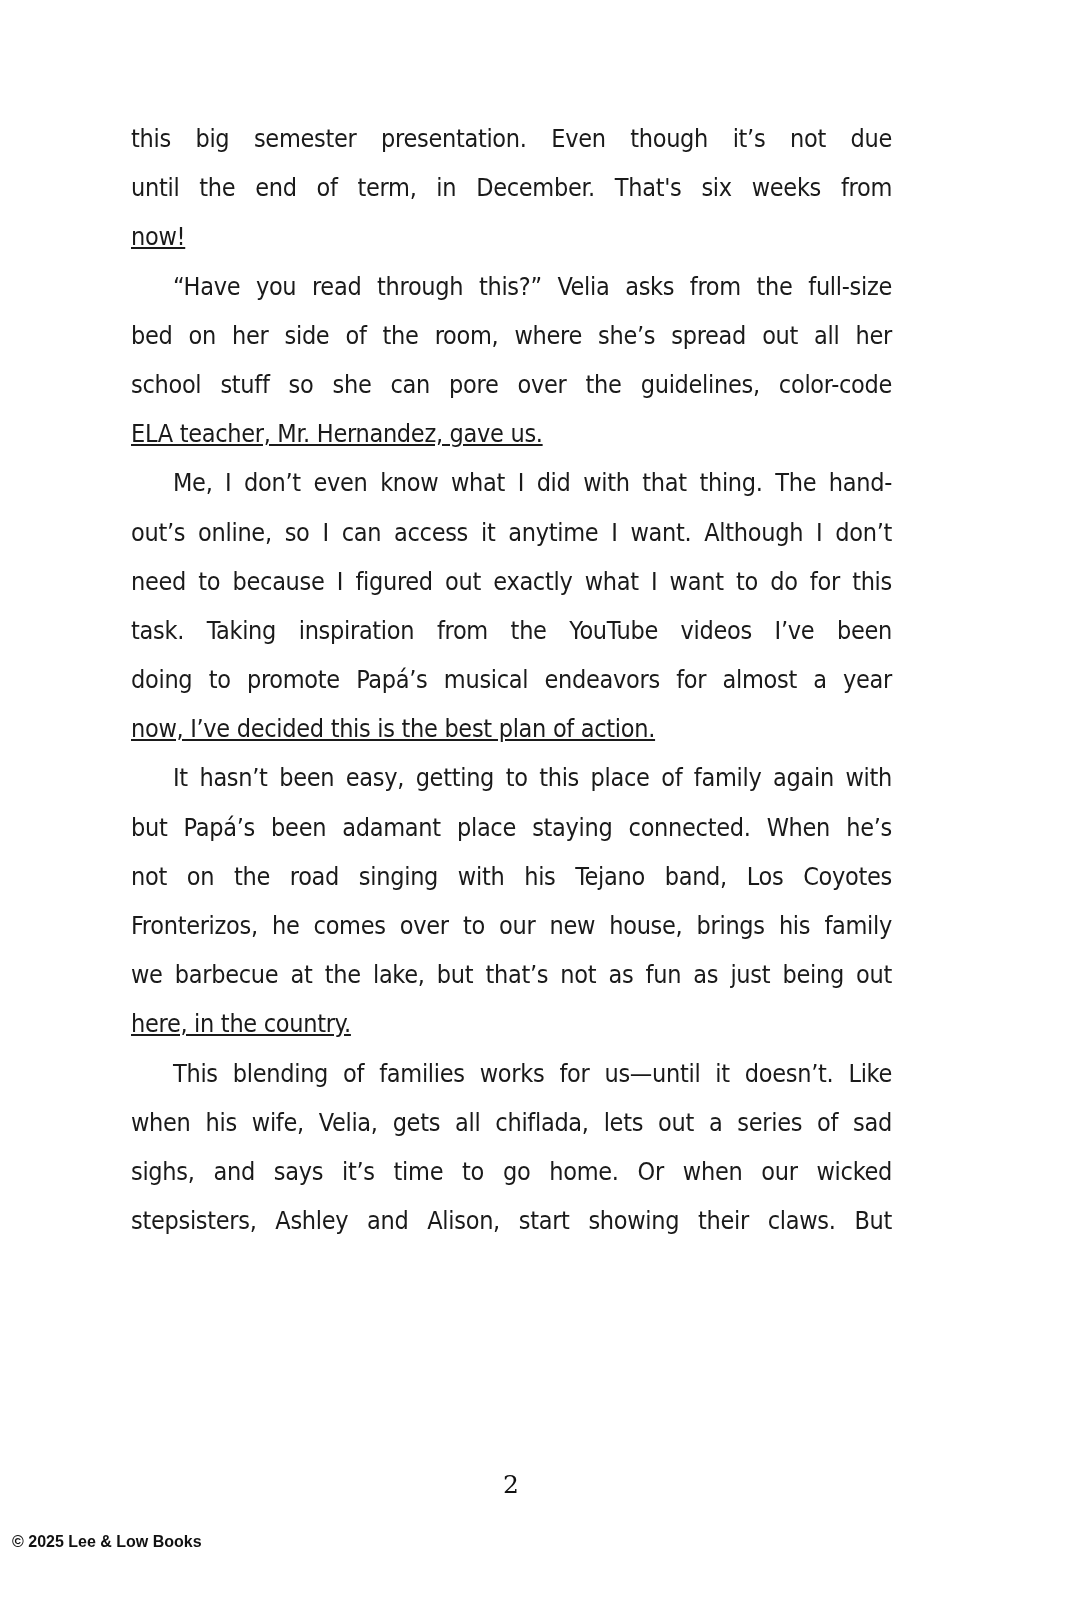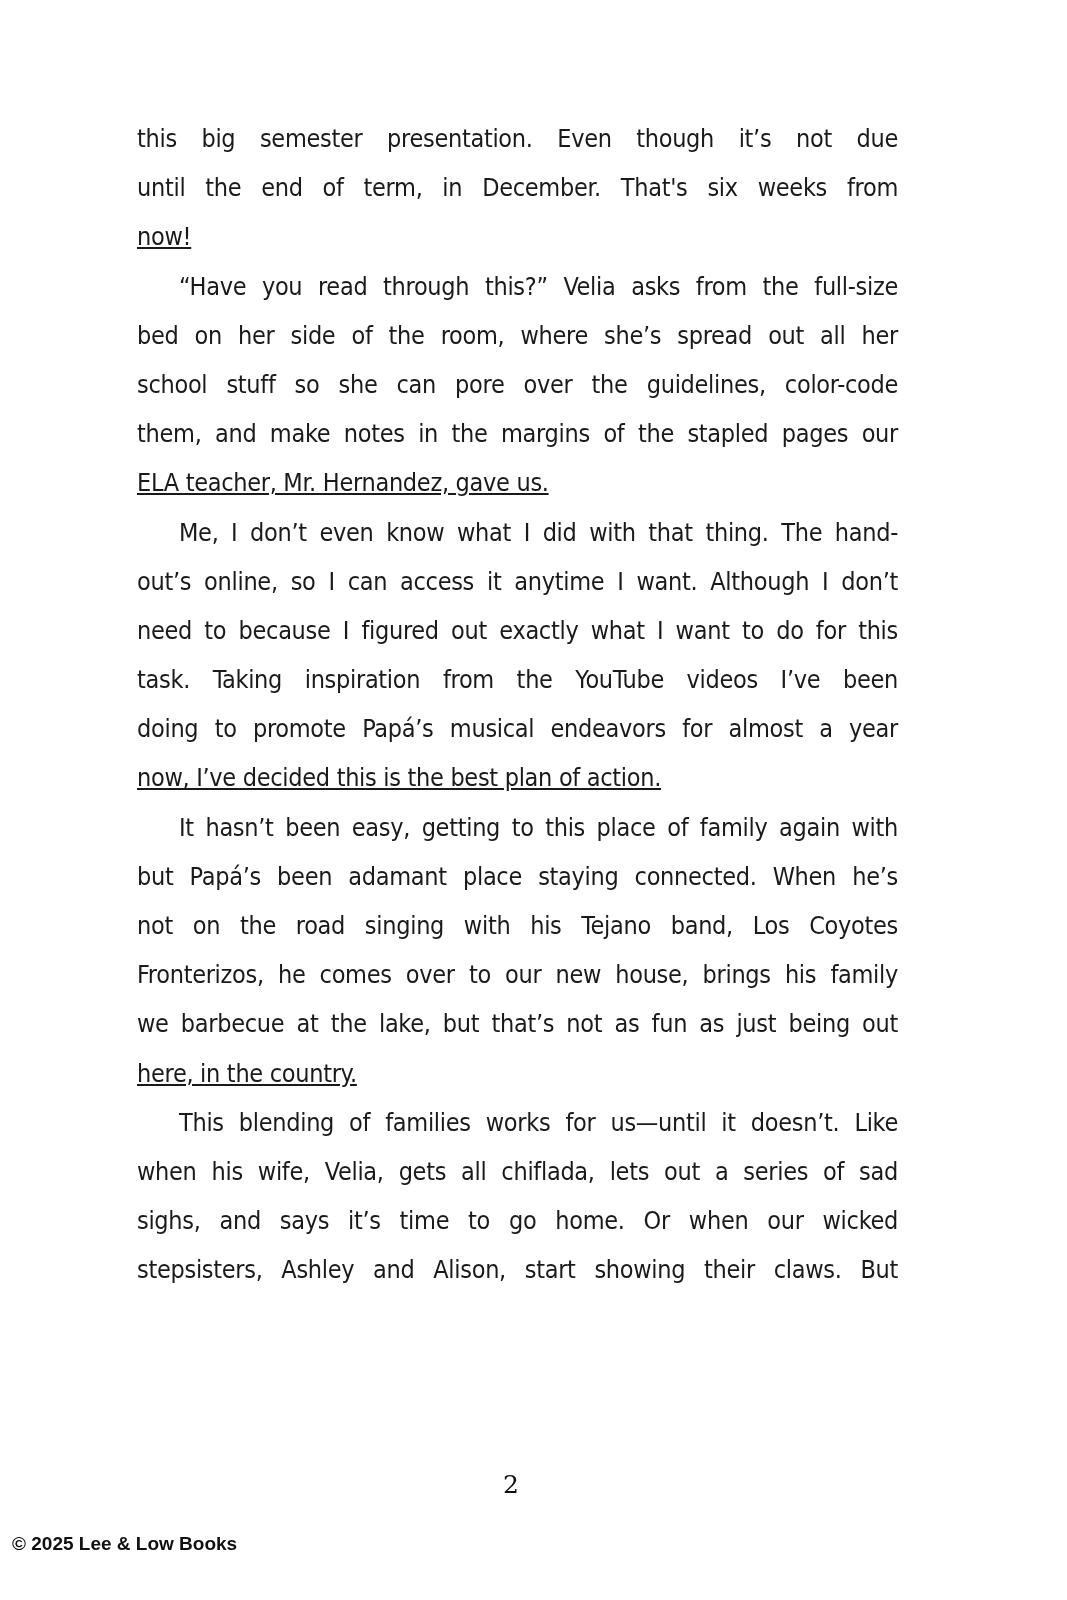--- a/index.html
+++ b/index.html
@@ -1,49 +1,48 @@
 <!DOCTYPE html>
 <html><head>
 <meta charset="utf-8">
 <style>
   html, body { margin: 0; padding: 0; background: #ffffff; }
   body { width: 1067px; height: 1600px; position: relative; overflow: hidden; }
   .page-body {
     position: absolute; left: 131px; top: 114px; width: 761px;
     font-family: "DejaVu Sans", sans-serif;
-    font-size: 25px; color: #1a1a1a; letter-spacing: -0.3px; margin-left: 6px;
+    font-size: 25px; color: #1a1a1a; letter-spacing: -0.3px;
   }
   .line {
     height: 49.2px; line-height: 49.2px;
     white-space: nowrap; text-align: justify; text-align-last: justify;
     font-stretch: condensed;
   }
   .line.last { text-align-last: left; text-decoration: underline; }
   .line.indent { padding-left: 42px; }
   .page-number {
     position: absolute; left: 0; width: 1022px; top: 1470px; text-align: center;
     font-family: "DejaVu Serif", serif; font-size: 25px; color: #111;
   }
   .copyright {
     position: absolute; left: 12px; top: 1533px;
     font-family: "Liberation Sans", sans-serif; font-weight: bold;
-    font-size: 19px; color: #111;
+    font-size: 16px; color: #111;
   }
 </style>
 </head>
 <body>
 
 <div class="page-body" id="body-text">
     <div class="line">this big semester presentation. Even though it’s not due</div>
     <div class="line">until the end of term, in December. That's six weeks from</div>
     <div class="line last">now!</div>
     <div class="line indent">“Have you read through this?” Velia asks from the full-size</div>
     <div class="line">bed on her side of the room, where she’s spread out all her</div>
     <div class="line">school stuff so she can pore over the guidelines, color-code</div>
-    <div class="line">them, and make notes in the margins of the stapled pages our</div>
     <div class="line last">ELA teacher, Mr. Hernandez, gave us.</div>
     <div class="line indent">Me, I don’t even know what I did with that thing. The hand-</div>
     <div class="line">out’s online, so I can access it anytime I want. Although I don’t</div>
     <div class="line">need to because I figured out exactly what I want to do for this</div>
     <div class="line">task. Taking inspiration from the YouTube videos I’ve been</div>
     <div class="line">doing to promote Papá’s musical endeavors for almost a year</div>
     <div class="line last">now, I’ve decided this is the best plan of action.</div>
     <div class="line indent">It hasn’t been easy, getting to this place of family again with</div>
     <div class="line">but Papá’s been adamant place staying connected. When he’s</div>
     <div class="line">not on the road singing with his Tejano band, Los Coyotes</div>

